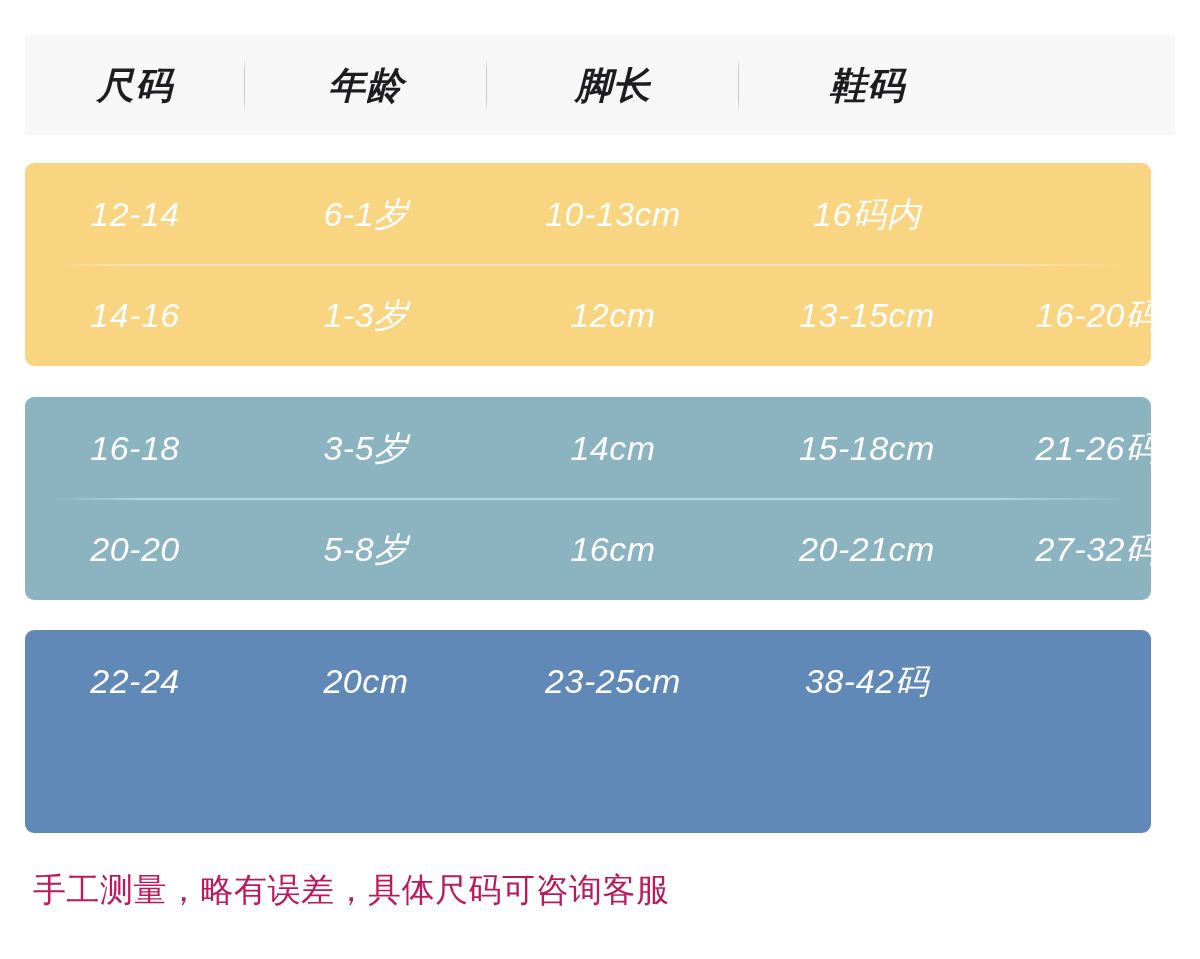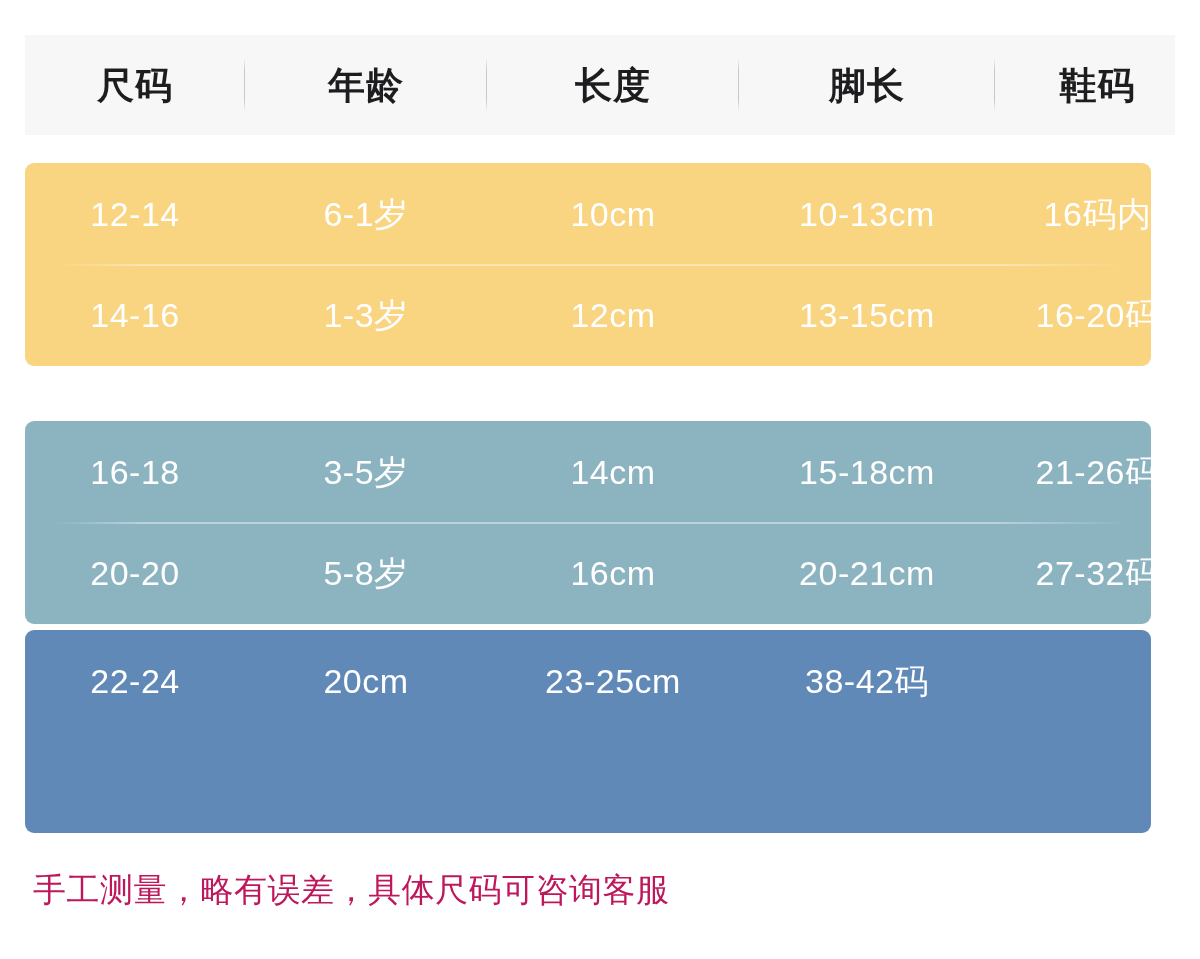--- a/index.html
+++ b/index.html
@@ -28,20 +28,21 @@
   .grid-row {
     display: grid;
     grid-template-columns: 220px 242px 252px 256px 205px;
     align-items: center;
     box-sizing: border-box;
   }
   .cell {
     text-align: center;
     white-space: nowrap;
     line-height: 1;
+    font-style: italic;
   }
 
   
   .header-band {
     position: absolute;
     left: 25px;
     top: 35px;
     width: 1150px;
     height: 100px;
     background: #f7f7f7;
@@ -124,44 +125,42 @@
 </style>
 </head>
 <body>
 
 <div class="size-chart">
 
   <div class="header-band" style="background: rgb(247, 247, 247);">
     <div class="grid-row">
       <div class="cell header-cell">尺码</div>
       <div class="cell header-cell">年龄</div>
-      <div class="cell header-cell">长度</div>
       <div class="cell header-cell">脚长</div>
       <div class="cell header-cell">鞋码</div>
     </div>
   </div>
 
   <div class="band band-yellow" style="background: rgb(249, 212, 129);">
     <div class="grid-row">
       <div class="cell data-cell">12-14</div>
       <div class="cell data-cell">6-1岁</div>
-      <div class="cell data-cell">10cm</div>
       <div class="cell data-cell">10-13cm</div>
       <div class="cell data-cell">16码内</div>
     </div>
     <div class="grid-row">
       <div class="cell data-cell">14-16</div>
       <div class="cell data-cell">1-3岁</div>
       <div class="cell data-cell">12cm</div>
       <div class="cell data-cell">13-15cm</div>
       <div class="cell data-cell">16-20码</div>
     </div>
   </div>
 
-  <div class="band band-teal" style="background: rgb(140, 180, 192); margin-top: 24px;">
+  <div class="band band-teal" style="background: rgb(140, 180, 192);">
     <div class="grid-row">
       <div class="cell data-cell">16-18</div>
       <div class="cell data-cell">3-5岁</div>
       <div class="cell data-cell">14cm</div>
       <div class="cell data-cell">15-18cm</div>
       <div class="cell data-cell">21-26码</div>
     </div>
     <div class="grid-row">
       <div class="cell data-cell">20-20</div>
       <div class="cell data-cell">5-8岁</div>

